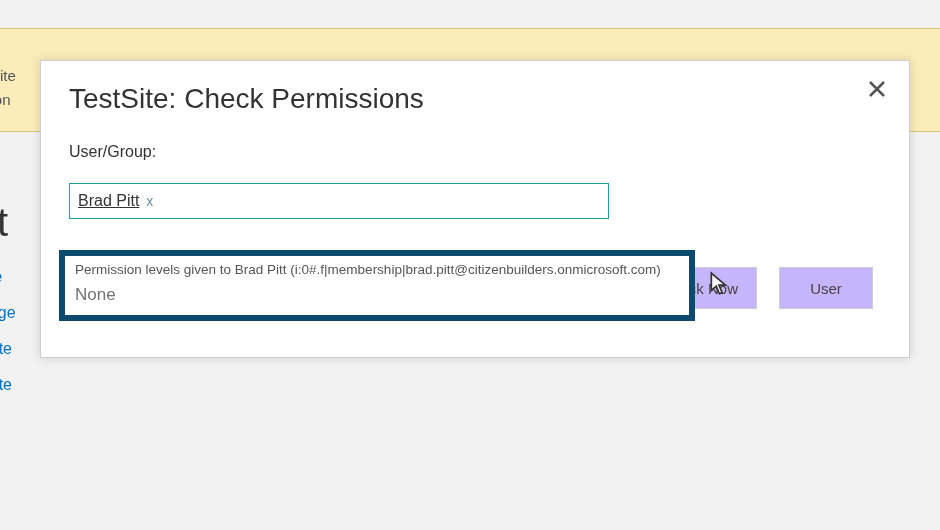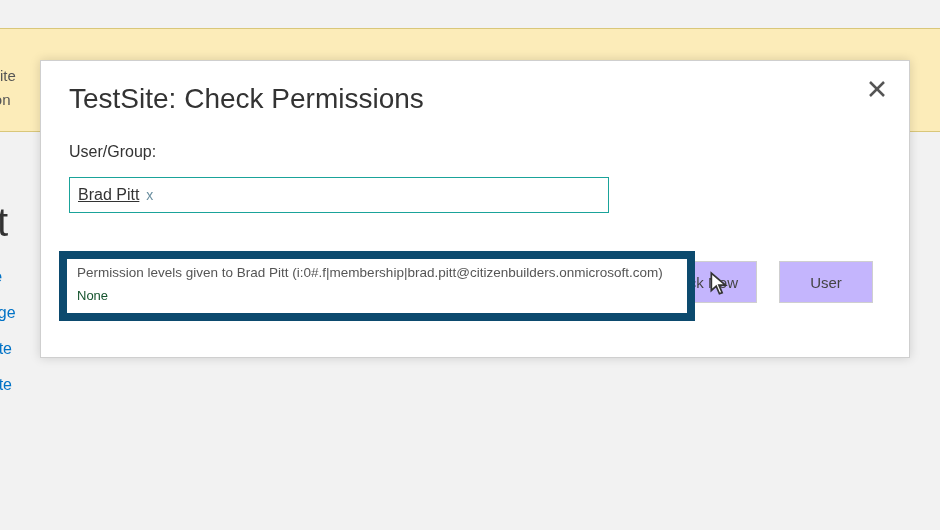--- a/index.html
+++ b/index.html
@@ -90,21 +90,21 @@
     color: #6d6d6d;
     line-height: 1.5;
   }
   .form-right {
     flex: 1;
     padding-top: 0px;
   }
   .field-label {
     font-size: 16px;
     color: #333;
-    margin-bottom: 16px;
+    margin-bottom: 22px;
   }
   .people-picker {
     width: 540px;
     height: 36px;
     border: 1px solid #1aa39a;
     display: flex;
     align-items: center;
     padding: 0 8px;
     gap: 6px;
     background: #fff;
@@ -145,33 +145,33 @@
     border: 1px solid #cfcfcf;
     font-size: 15px;
     color: #444;
     cursor: pointer;
   }
   .results-box {
     position: absolute;
     left: 18px;
     bottom: 36px;
     width: 636px;
-    border: 8px solid #0c4a6e;
+    border: 6px solid #0c4a6e;
     background: #fff;
     padding: 6px 10px 10px 10px;
   }
   .results-title {
     font-size: 13.5px;
     color: #555;
     margin-bottom: 8px;
     white-space: nowrap;
   }
   .results-value {
-    font-size: 13px;
-    color: #14532d;
+    font-size: 17px;
+    color: #737373;
   }
   .cursor-icon {
     position: absolute;
     bottom: 56px;
     left: 668px;
   }
   .cursor-icon svg { width: 22px; height: 26px; fill: none; stroke: #333; stroke-width: 1.6; }
 </style>
 </head>
 <body>

